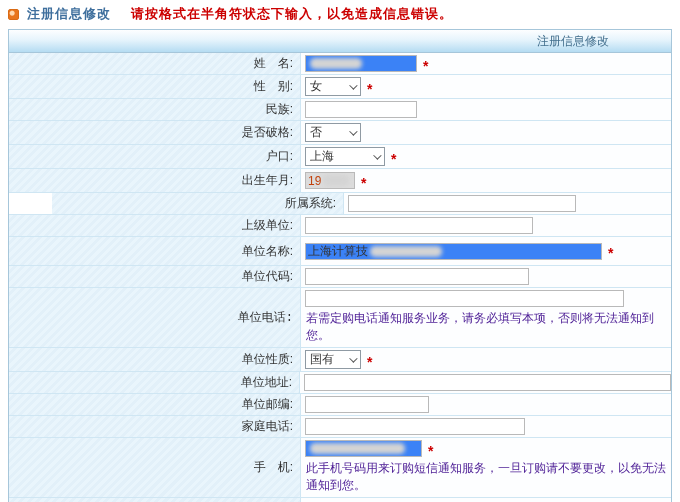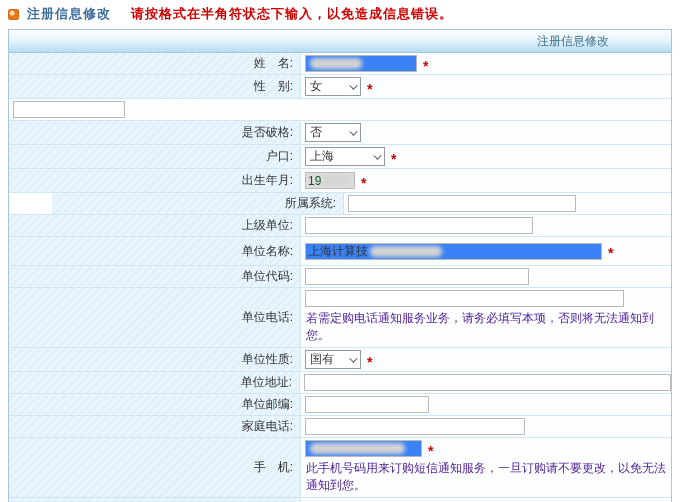--- a/index.html
+++ b/index.html
@@ -25,21 +25,21 @@
     background-image:repeating-linear-gradient(135deg,#e9f5fc 0 3px,#e2f0f9 3px 6px);
     border-right:1px solid var(--c-rowline); display:flex; align-items:center;
     justify-content:flex-end; padding-right:7px; color:#333;}
   .value-cell{flex:1; background:#fdfeff; display:flex; flex-direction:column;
     justify-content:center; padding:2px 0 2px 4px;}
   .ctrl-line{display:flex; align-items:center;}
   input.input-box{height:17px; border:1px solid #b9b9b9; background:#fff; font-size:12px;
     padding:0 2px; font-family:inherit;}
   div.input-box{height:17px; border:1px solid #b9b9b9; background:#3b82f6; display:flex;
     align-items:center; padding:0 2px; overflow:hidden; white-space:nowrap;}
-  div.input-box.disabled{background:#dcdcdc; color:#14532d;}
+  div.input-box.disabled{background:#dcdcdc; color:#c2410c;}
   .redact{display:inline-block; height:11px; background:#d4d4d4; border-radius:5px;
     filter:blur(2px); margin:0 2px; flex:none;}
   .select-box{height:19px; border:1px solid #8f9aa3; background:#fff; display:flex;
     align-items:center; justify-content:space-between; padding:0 5px 0 4px; cursor:default;}
   .chevron{width:6px; height:6px; border-right:1.5px solid #555; border-bottom:1.5px solid #555;
     transform:rotate(45deg) translateY(-2px); display:inline-block; margin-left:8px;}
   .req{color:var(--c-red); font-weight:bold; font-size:14px; margin-left:6px; line-height:10px; position:relative; top:2px;}
   .note{color:#4c1d95; padding:3px 0 1px 1px;}
 </style>
 </head>
@@ -73,20 +73,21 @@
           <div class="ctrl-line">
             <div class="select-box" style="width: 56px;">
               <span>女</span>
               <span class="chevron"></span>
             </div>
             <span class="req">*</span>
           </div>
         </div>
       </div>
       <div class="form-row" style="min-height: 20px;">
+        <div class="label-cell">民族:</div>
         <div class="value-cell">
           <div class="ctrl-line">
             <input class="input-box" type="text" style="width: 112px;">
           </div>
         </div>
       </div>
       <div class="form-row" style="min-height: 19px;">
         <div class="label-cell">是否破格:</div>
         <div class="value-cell">
           <div class="ctrl-line">
@@ -150,21 +151,21 @@
         </div>
       </div>
       <div class="form-row" style="min-height: 20px;">
         <div class="label-cell">单位代码:</div>
         <div class="value-cell">
           <div class="ctrl-line">
             <input class="input-box" type="text" style="width: 224px;">
           </div>
         </div>
       </div>
-      <div class="form-row" style="min-height: 41px;">
+      <div class="form-row" style="min-height: 41px; font-family: Liberation Mono, monospace;">
         <div class="label-cell">单位电话:</div>
         <div class="value-cell">
           <div class="ctrl-line">
             <input class="input-box" type="text" style="width: 319px;">
           </div>
           <div class="note">若需定购电话通知服务业务，请务必填写本项，否则将无法通知到您。</div>
         </div>
       </div>
       <div class="form-row" style="min-height: 22px;">
         <div class="label-cell">单位性质:</div>

